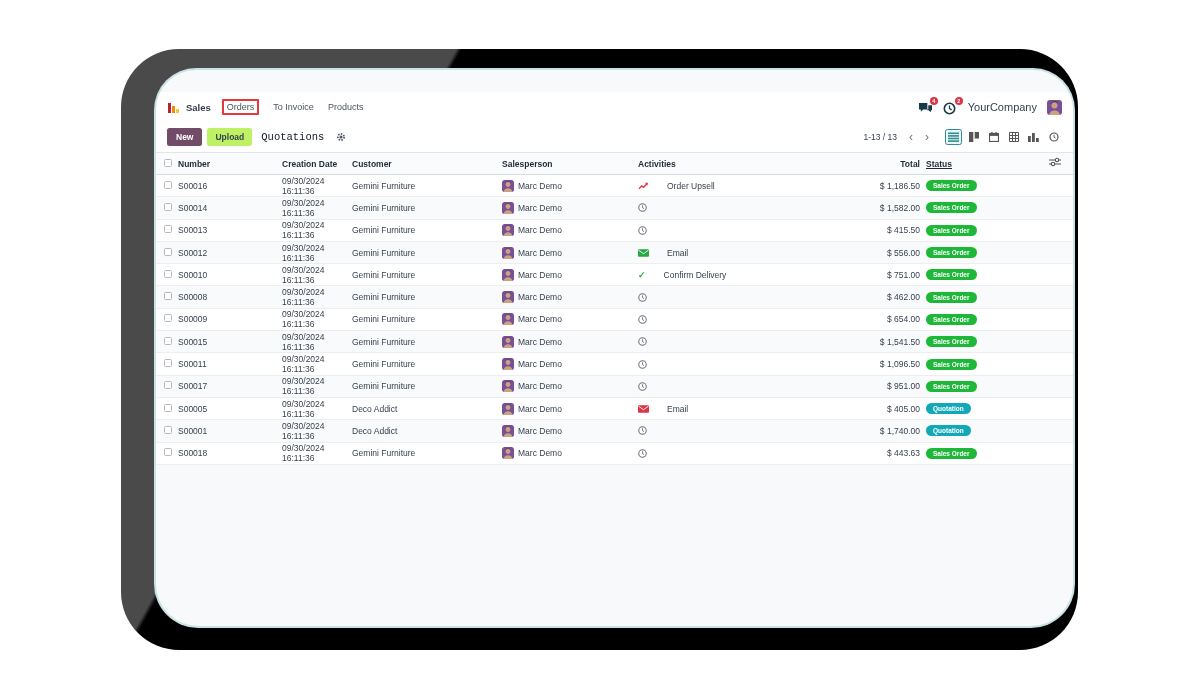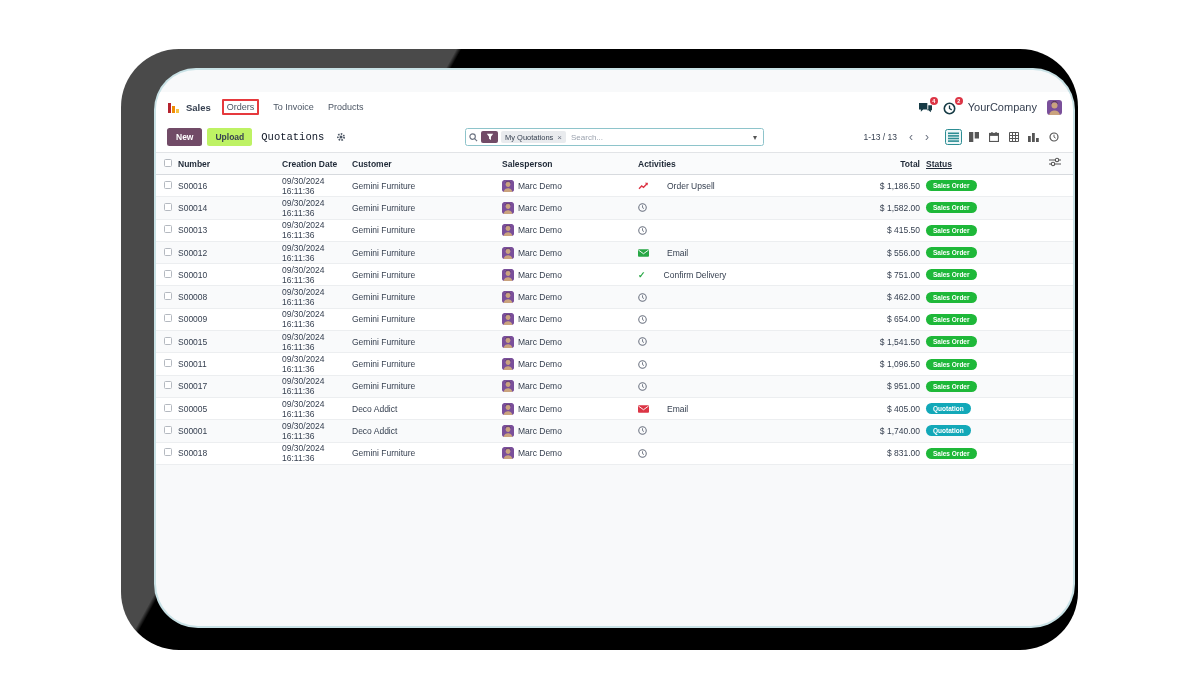--- a/index.html
+++ b/index.html
@@ -130,37 +130,20 @@
       <button class="btn-new">New</button>
       <button class="btn-upload">Upload</button>
       <span class="view-title">
         <span>Quotations</span>
         <svg width="10" height="10" viewBox="0 0 10 10">
           <circle cx="5" cy="5" r="3.1" fill="none" stroke="#4b5563" stroke-width="1.7" stroke-dasharray="1.55 1.25"></circle>
           <circle cx="5" cy="5" r="1.5" fill="#4b5563"></circle>
         </svg>
       </span>
 
-      <div class="search-box">
-        <svg width="9" height="9" viewBox="0 0 10 10">
-          <circle cx="4" cy="4" r="3" fill="none" stroke="#6b7280" stroke-width="1.3"></circle>
-          <path d="M6.2 6.2L9 9" stroke="#6b7280" stroke-width="1.3"></path>
-        </svg>
-        <span class="facet-filter-chip">
-          <svg width="8" height="8" viewBox="0 0 10 10">
-            <path d="M1 1h8L6.2 4.8V8.6L3.8 7.2V4.8z" fill="#fff"></path>
-          </svg>
-        </span>
-        <span class="facet">
-          <span>My Quotations</span>
-          <span class="facet-x">×</span>
-        </span>
-        <span class="search-placeholder">Search...</span>
-        <span class="search-caret">▾</span>
-      </div>
 
       <div class="toolbar-right">
         <span class="pager-text">1-13 / 13</span>
         <span class="pager-chev">‹</span>
         <span class="pager-chev">›</span>
         <span class="vs-group">
           <span class="vs-btn selected">
             <svg width="11" height="10" viewBox="0 0 11 10">
               <rect y="0.5" width="11" height="1.6" fill="#2c8d93"></rect>
                 <rect y="3.1" width="11" height="1.6" fill="#2c8d93"></rect>
@@ -593,21 +576,21 @@
                 </span>
               </td>
               <td>
                 <span class="cell-act">
                   <svg width="9" height="9" viewBox="0 0 12 12">
                     <circle cx="6" cy="6" r="5" fill="none" stroke="#6b7280" stroke-width="1.4"></circle>
                     <path d="M6 3v3.2l2 1.2" fill="none" stroke="#6b7280" stroke-width="1.2"></path>
                   </svg>
                 </span>
               </td>
-              <td class="c-total">$ 831.00</td>
+              <td class="c-total">$ 443.63</td>
               <td><span class="badge sales_order">Sales Order</span></td>
               <td></td>
             </tr>
           </tbody>
       </table>
     </div>
 
   </div>
 </div>
 

